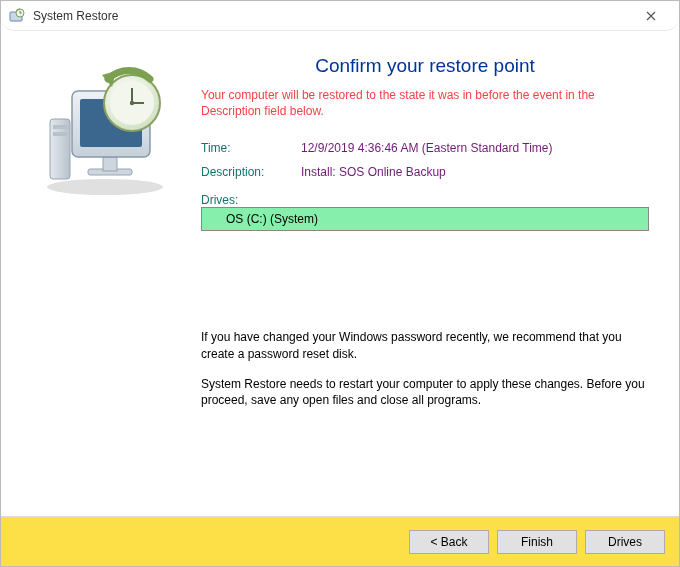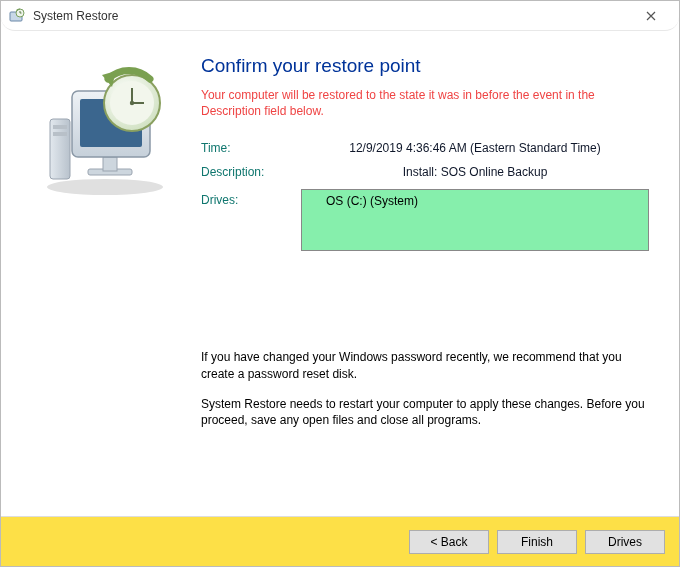--- a/index.html
+++ b/index.html
@@ -65,44 +65,45 @@
       flex: 1;
       padding-left: 6px;
       color: #000;
     }
     .heading {
       font-size: 19px;
       color: #003399;
       font-weight: 400;
       margin-bottom: 10px;
       margin-top: 4px;
+      text-align: center;
     }
     .subtext {
       font-size: 12px;
       color: #ef4444;
       line-height: 1.35;
       margin-bottom: 22px;
     }
     .field-row {
       display: flex;
       margin-bottom: 10px;
       font-size: 12px;
     }
     .field-label {
       width: 100px;
       color: #0f766e;
     }
     .field-value {
       flex: 1;
-      color: #0f172a;
-      text-align: center;
+      color: #701a75;
     }
     .drives-row {
       display: flex;
       margin-top: 8px;
+      flex-direction: column;
     }
     .drives-box {
       border: 1px solid #888;
       height: 62px;
       flex: 1;
       padding: 4px 24px;
       font-size: 12px;
       color: #000;
       background: #86efac;
     }

